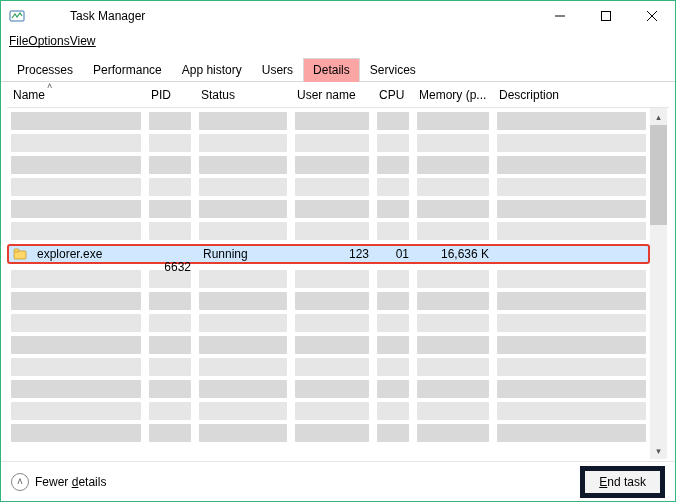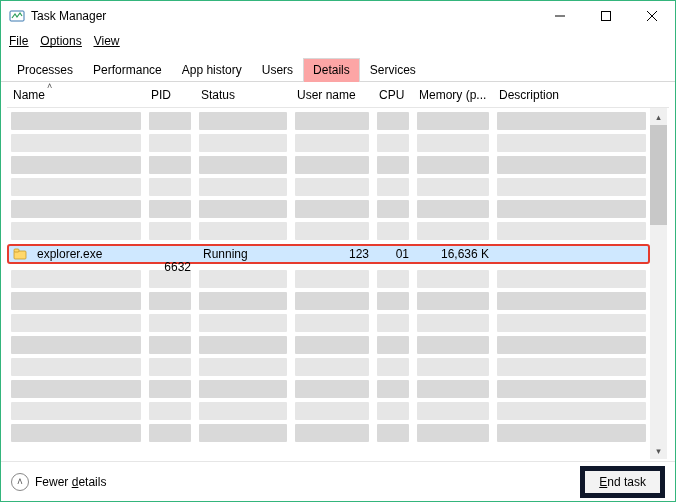--- a/index.html
+++ b/index.html
@@ -23,36 +23,35 @@
     height: 30px;
     display: flex;
     align-items: center;
     padding: 0 0 0 8px;
   }
   .titlebar .app-icon {
     width: 16px; height: 16px;
     margin-right: 6px;
     display: inline-flex;
   }
-  .titlebar .title { flex: 0 0 auto; }
+  .titlebar .title { flex: 0 0 auto; margin-left: 39px; }
   .titlebar .spacer { flex: 1; }
   .window-controls { display: flex; }
   .window-controls .ctrl {
     width: 46px; height: 30px;
     display: flex; align-items: center; justify-content: center;
     color: #000;
   }
   .ctrl svg { display: block; }
   
   .menubar {
     height: 20px;
     display: flex;
     align-items: center;
     padding: 0 8px;
-    gap: 12px;
   }
   .menubar span { text-decoration: underline; text-decoration-skip-ink: none; }
   .menu-item .u { text-decoration: underline; }
   .menu-item { cursor: default; }
   
   .tabbar {
     display: flex;
     align-items: flex-end;
     padding: 6px 24px 0 6px;
     border-bottom: 1px solid #d8d8d8;

